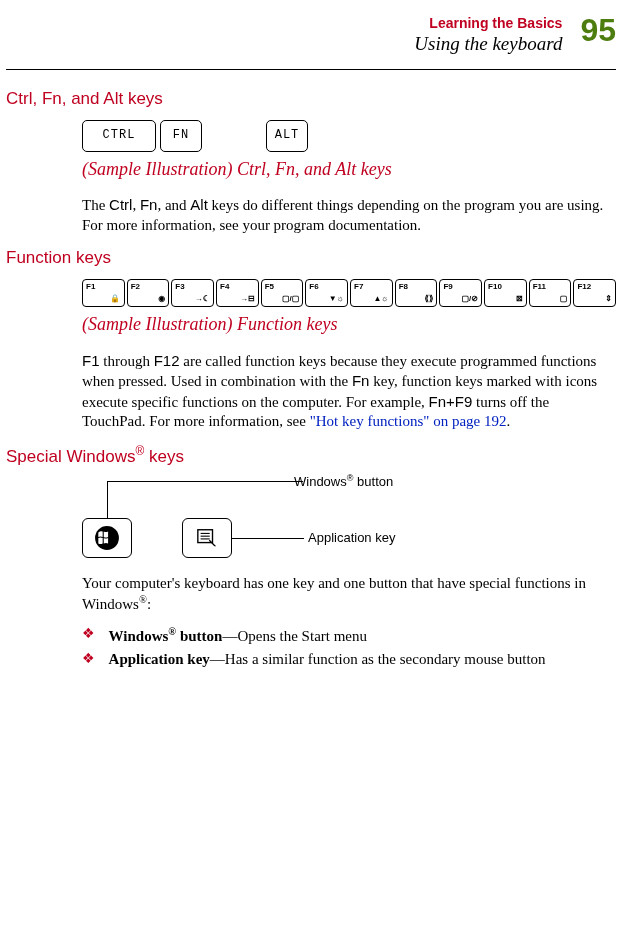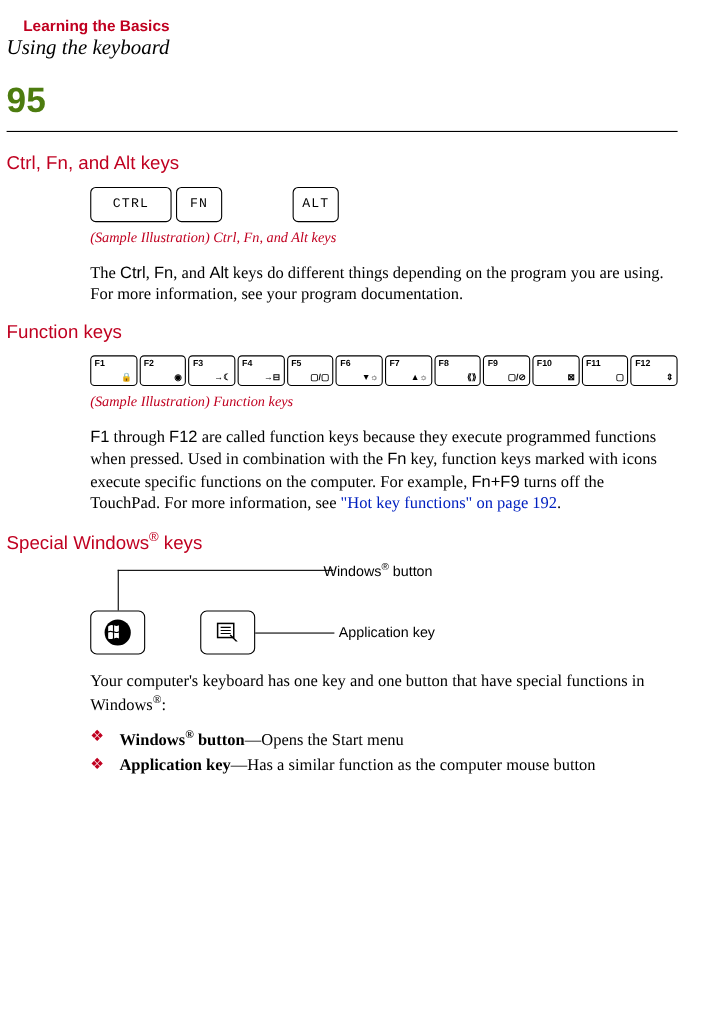--- a/index.html
+++ b/index.html
@@ -13,21 +13,20 @@
     position: relative;
     padding: 14px 22px 10px 6px;
     line-height: 1.3;
   }
   .header {
     display: flex;
     justify-content: flex-end;
     align-items: flex-start;
     gap: 18px;
     margin-bottom: 12px;
-    flex-direction: column;
   }
   .header-text {
     text-align: right;
   }
   .chapter {
     color: #c00020;
     font-family: Arial, Helvetica, sans-serif;
     font-weight: bold;
     font-size: 14px;
   }
@@ -56,21 +55,21 @@
   }
   .sup { vertical-align: super; font-size: 0.7em; }
   .indent {
     padding-left: 76px;
     padding-right: 0;
     margin-bottom: 12px;
   }
   .caption {
     color: #c00020;
     font-style: italic;
-    font-size: 13px;
+    font-size: 18px;
     margin-top: 6px;
     margin-bottom: 14px;
   }
   .caption .sup { font-style: italic; }
   .key-row {
     display: flex;
     gap: 4px;
     align-items: stretch;
   }
   .key {
@@ -282,17 +281,17 @@
   <ul class="bullet-list">
     <li>
       <span class="bullet">❖</span>
       <span>
         <span class="bold"><span>Windows</span><span class="sup">®</span><span> button</span></span><span>—Opens the Start menu</span>
       </span>
     </li>
     <li>
       <span class="bullet">❖</span>
       <span>
-        <span class="bold">Application key</span><span>—Has a similar function as the computer mouse button</span>
+        <span class="bold">Application key</span><span>—Has a similar function as the secondary mouse button</span>
       </span>
     </li>
   </ul>
 </div>
 
 </body></html>

